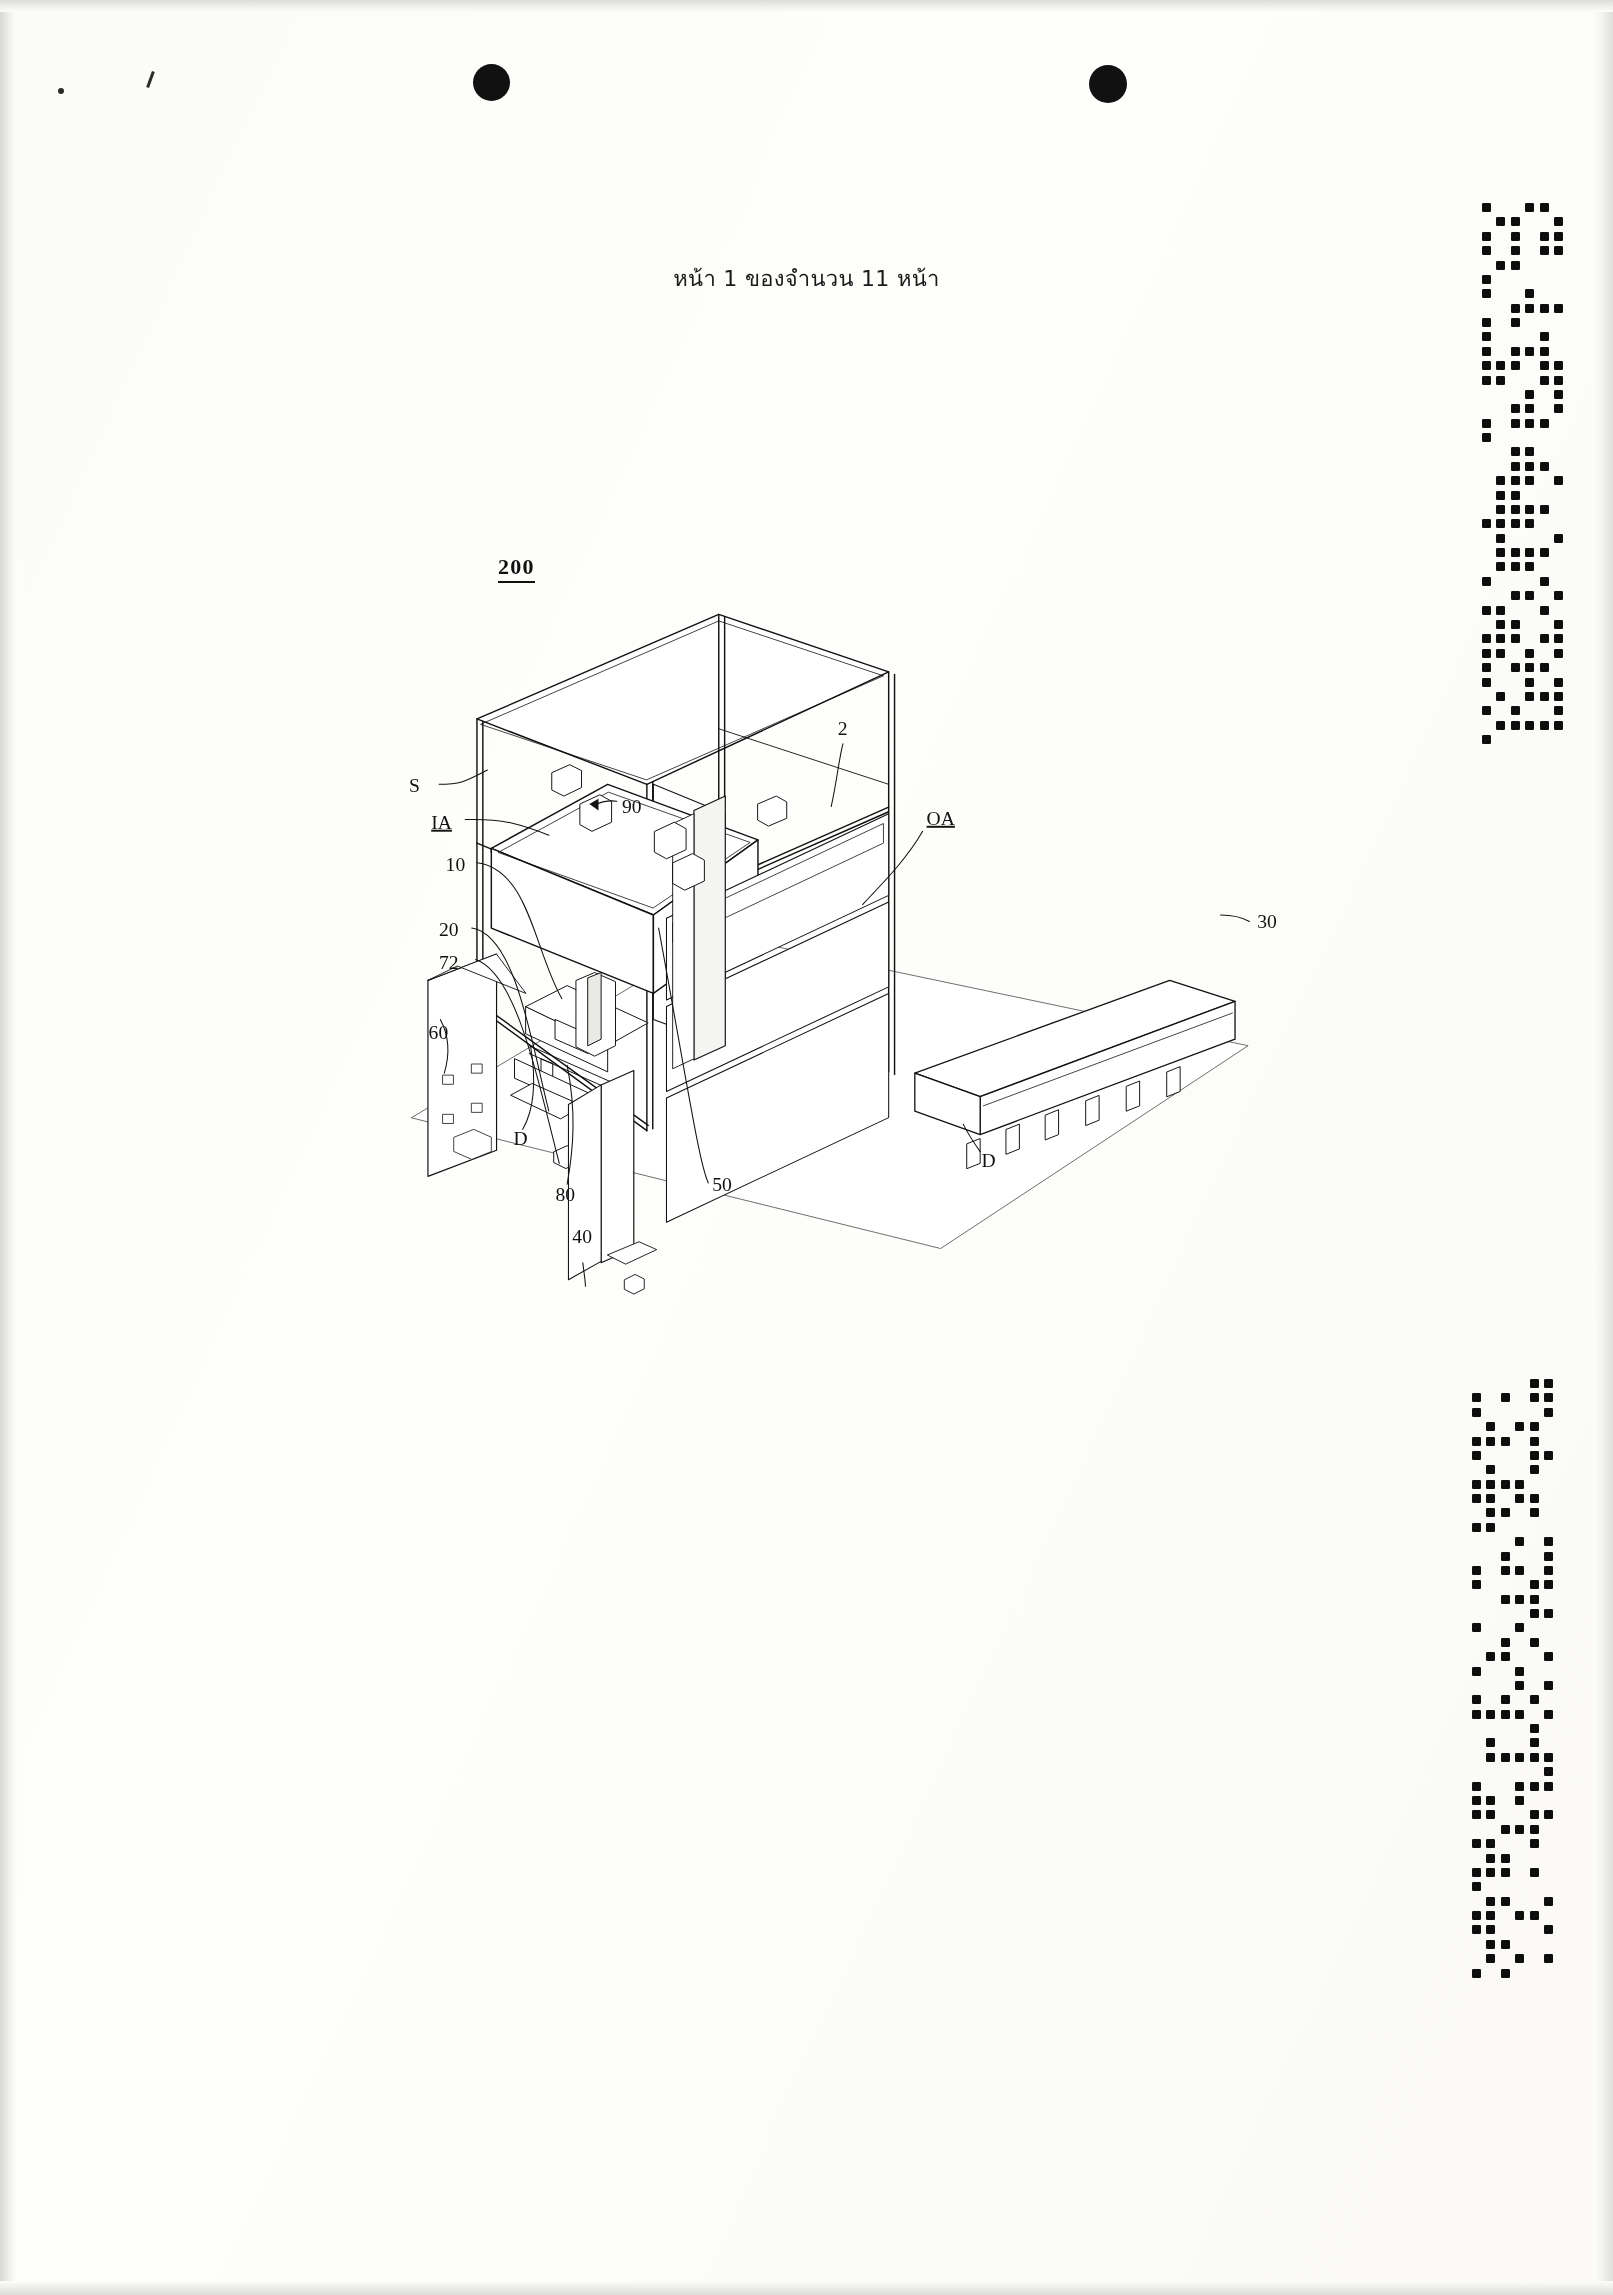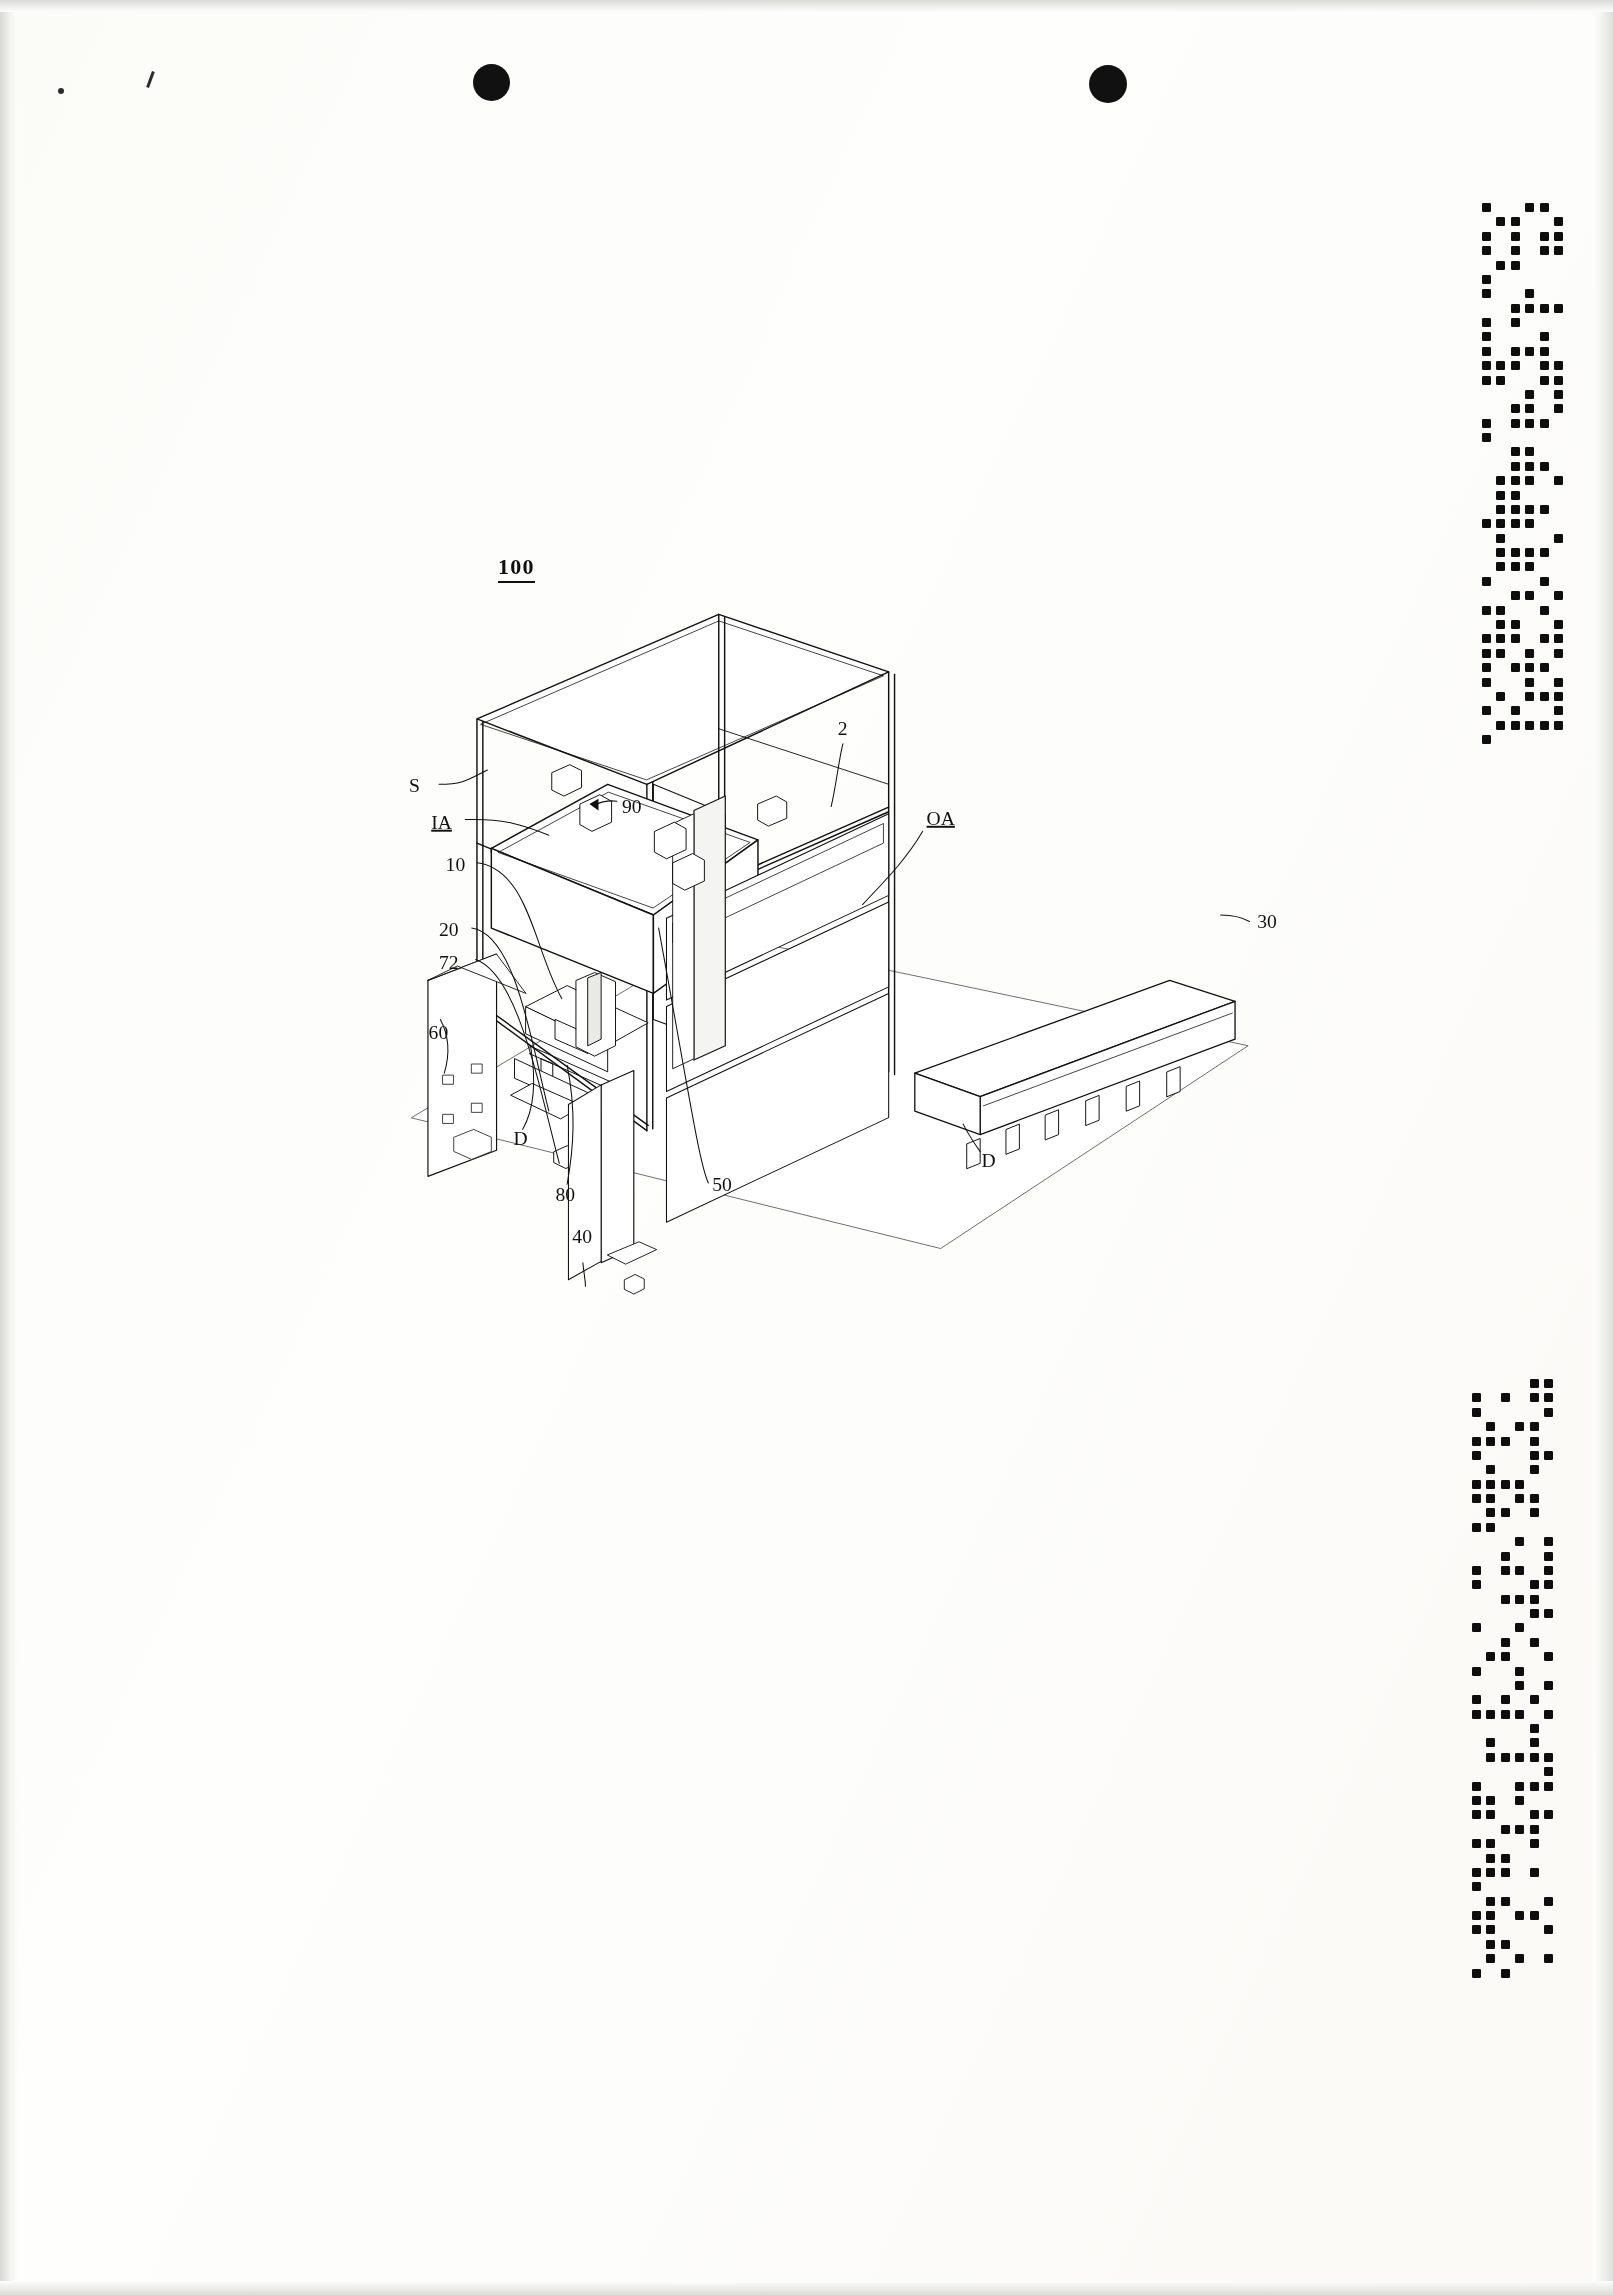--- a/index.html
+++ b/index.html
@@ -132,22 +132,23 @@
   <div class="scan-edge-left"></div>
   <div class="scan-edge-right"></div>
   <div class="scan-edge-top"></div>
   <div class="scan-edge-bottom"></div>
 
   <div class="reg-dot d1"></div>
   <div class="reg-dot d2"></div>
   <div class="tick-mark tick-a"></div>
   <div class="tick-mark tick-b"></div>
 
-
-  <div class="fig-label-100">100</div>
+  <div class="header-line">หน้า 1 ของจำนวน 11 หน้า</div>
+
+  <div class="fig-label-100">200</div>
 
   <div class="drawing-wrap">
     <svg width="928" height="837" viewBox="0 0 1420 1280" xmlns="http://www.w3.org/2000/svg">
       <g fill="none" stroke="#111" stroke-width="2.2" stroke-linejoin="round" stroke-linecap="round">
 
         <g stroke-width="1.3" stroke="#555">
           <polygon points="30,810 500,530 1310,700 840,1010" fill="#ffffff"></polygon>
         </g>
 
         <polygon points="130,200 500,40 760,128 390,300" fill="#ffffff"></polygon>

